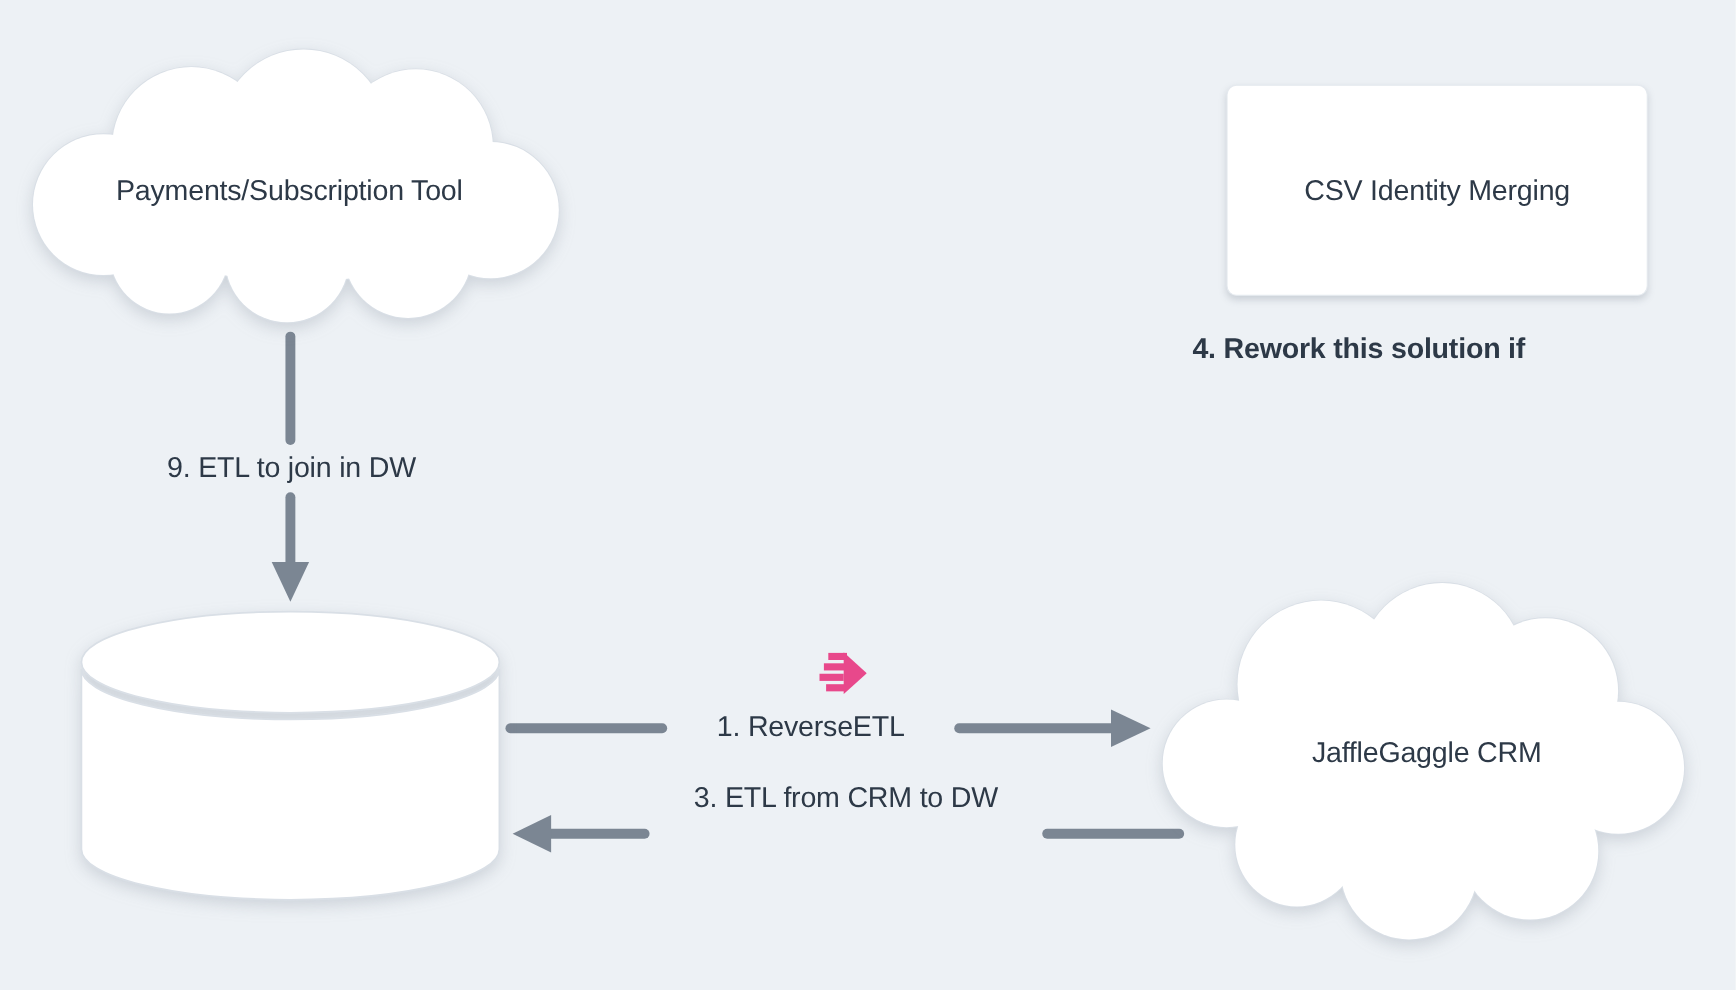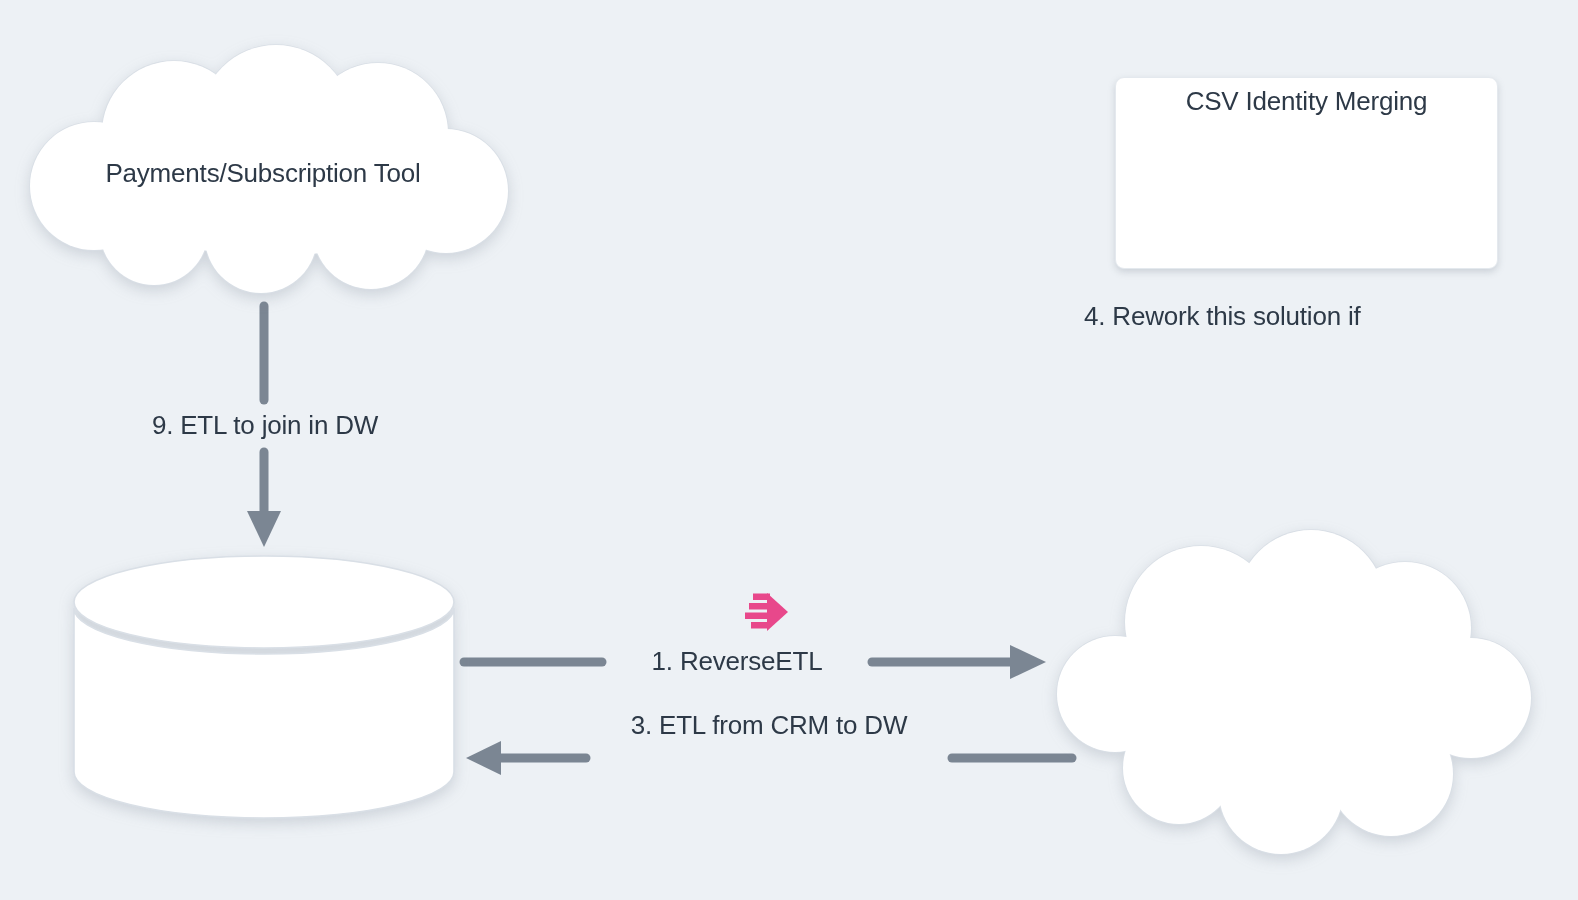--- a/index.html
+++ b/index.html
@@ -11,21 +11,21 @@
   .lbl{
     position:absolute;font-size:26px;font-weight:500;letter-spacing:-0.2px;
     color:var(--text,#2d3947);white-space:nowrap;line-height:47px;
   }
   .center{transform:translate(-50%,-50%);text-align:center;}
   .shape{position:absolute;filter:drop-shadow(0 5px 7px rgba(125,135,150,0.28));}
   .layer{position:absolute;left:0;top:0;}
   .card{
     position:absolute;background:#ffffff;border:1px solid #e4e9ee;border-radius:9px;
     box-shadow:0 3px 7px rgba(125,135,150,0.30);
-    display:flex;align-items:flex-start;justify-content:center;
+    display:flex;align-items:center;justify-content:center;
   }
   .cloud-stroke{fill:#ffffff;stroke:var(--shape_border,#d9dfe6);stroke-width:1.6;}
   .cloud-fill{fill:#ffffff;}
   .cyl-body{fill:#ffffff;stroke:var(--shape_border,#d9dfe6);stroke-width:1.6;}
   .cyl-lid{fill:#ffffff;stroke:var(--shape_border,#d9dfe6);stroke-width:1.6;}
   .arrow-line{stroke:var(--arrow,#7b8693);stroke-width:9;stroke-linecap:round;fill:none;}
   .arrow-head{fill:var(--arrow,#7b8693);}
   .pink{fill:var(--pink,#e8488b);}
 </style>
 </head>
@@ -97,35 +97,36 @@
         <circle cx="148" cy="96" r="76"></circle>
       <circle cx="258" cy="78" r="74"></circle>
         <circle cx="352" cy="102" r="66"></circle>
       <circle cx="418" cy="172" r="60"></circle>
         <circle cx="338" cy="248" r="62"></circle>
       <circle cx="228" cy="266" r="62"></circle>
         <circle cx="126" cy="242" r="56"></circle>
       <ellipse cx="242" cy="172" rx="170" ry="92"></ellipse>
     </g>
   </svg>
+  <div class="lbl center" style="left:1297px;top:684px;">JaffleGaggle CRM</div>
 
   <svg class="shape" style="left:71px;top:551px;" width="386" height="272" viewBox="0 0 386 272" aria-hidden="true">
     <path class="cyl-body" d="M3 57 L3 221 A190 46 0 0 0 383 221 L383 57 A190 46 0 0 1 3 57 Z"></path>
     <ellipse class="cyl-lid" cx="193" cy="51" rx="190" ry="46"></ellipse>
   </svg>
 
   <div class="card" style="left:1115px;top:77px;width:381px;height:190px;">
     <span class="lbl" style="position:static;">CSV Identity Merging</span>
   </div>
 
   <div class="lbl center" style="left:265px;top:425px;">9. ETL to join in DW</div>
   <div class="lbl center" style="left:737px;top:661px;text-align:center;">1. ReverseETL</div>
   <div class="lbl center" style="left:769px;top:725px;">3. ETL from CRM to DW</div>
 
-  <div class="lbl" style="left:1084px;top:293px;">
+  <div class="lbl" style="left:1084px;top:293px;font-weight:bold;">
     <div>4. Rework this solution if</div>
   </div>
 
   <svg class="layer" style="left:744px;top:593px;" width="44" height="38" viewBox="0 0 44 38" aria-hidden="true">
     <polygon class="pink" points="23,0 44,19 23,38"></polygon>
     <rect class="pink" x="9" y="0.5" width="17" height="6.5"></rect>
     <rect class="pink" x="5" y="10" width="20" height="6.5"></rect>
     <rect class="pink" x="1" y="19.5" width="22" height="6.5"></rect>
     <rect class="pink" x="7" y="29" width="18" height="6.5"></rect>
   </svg>

